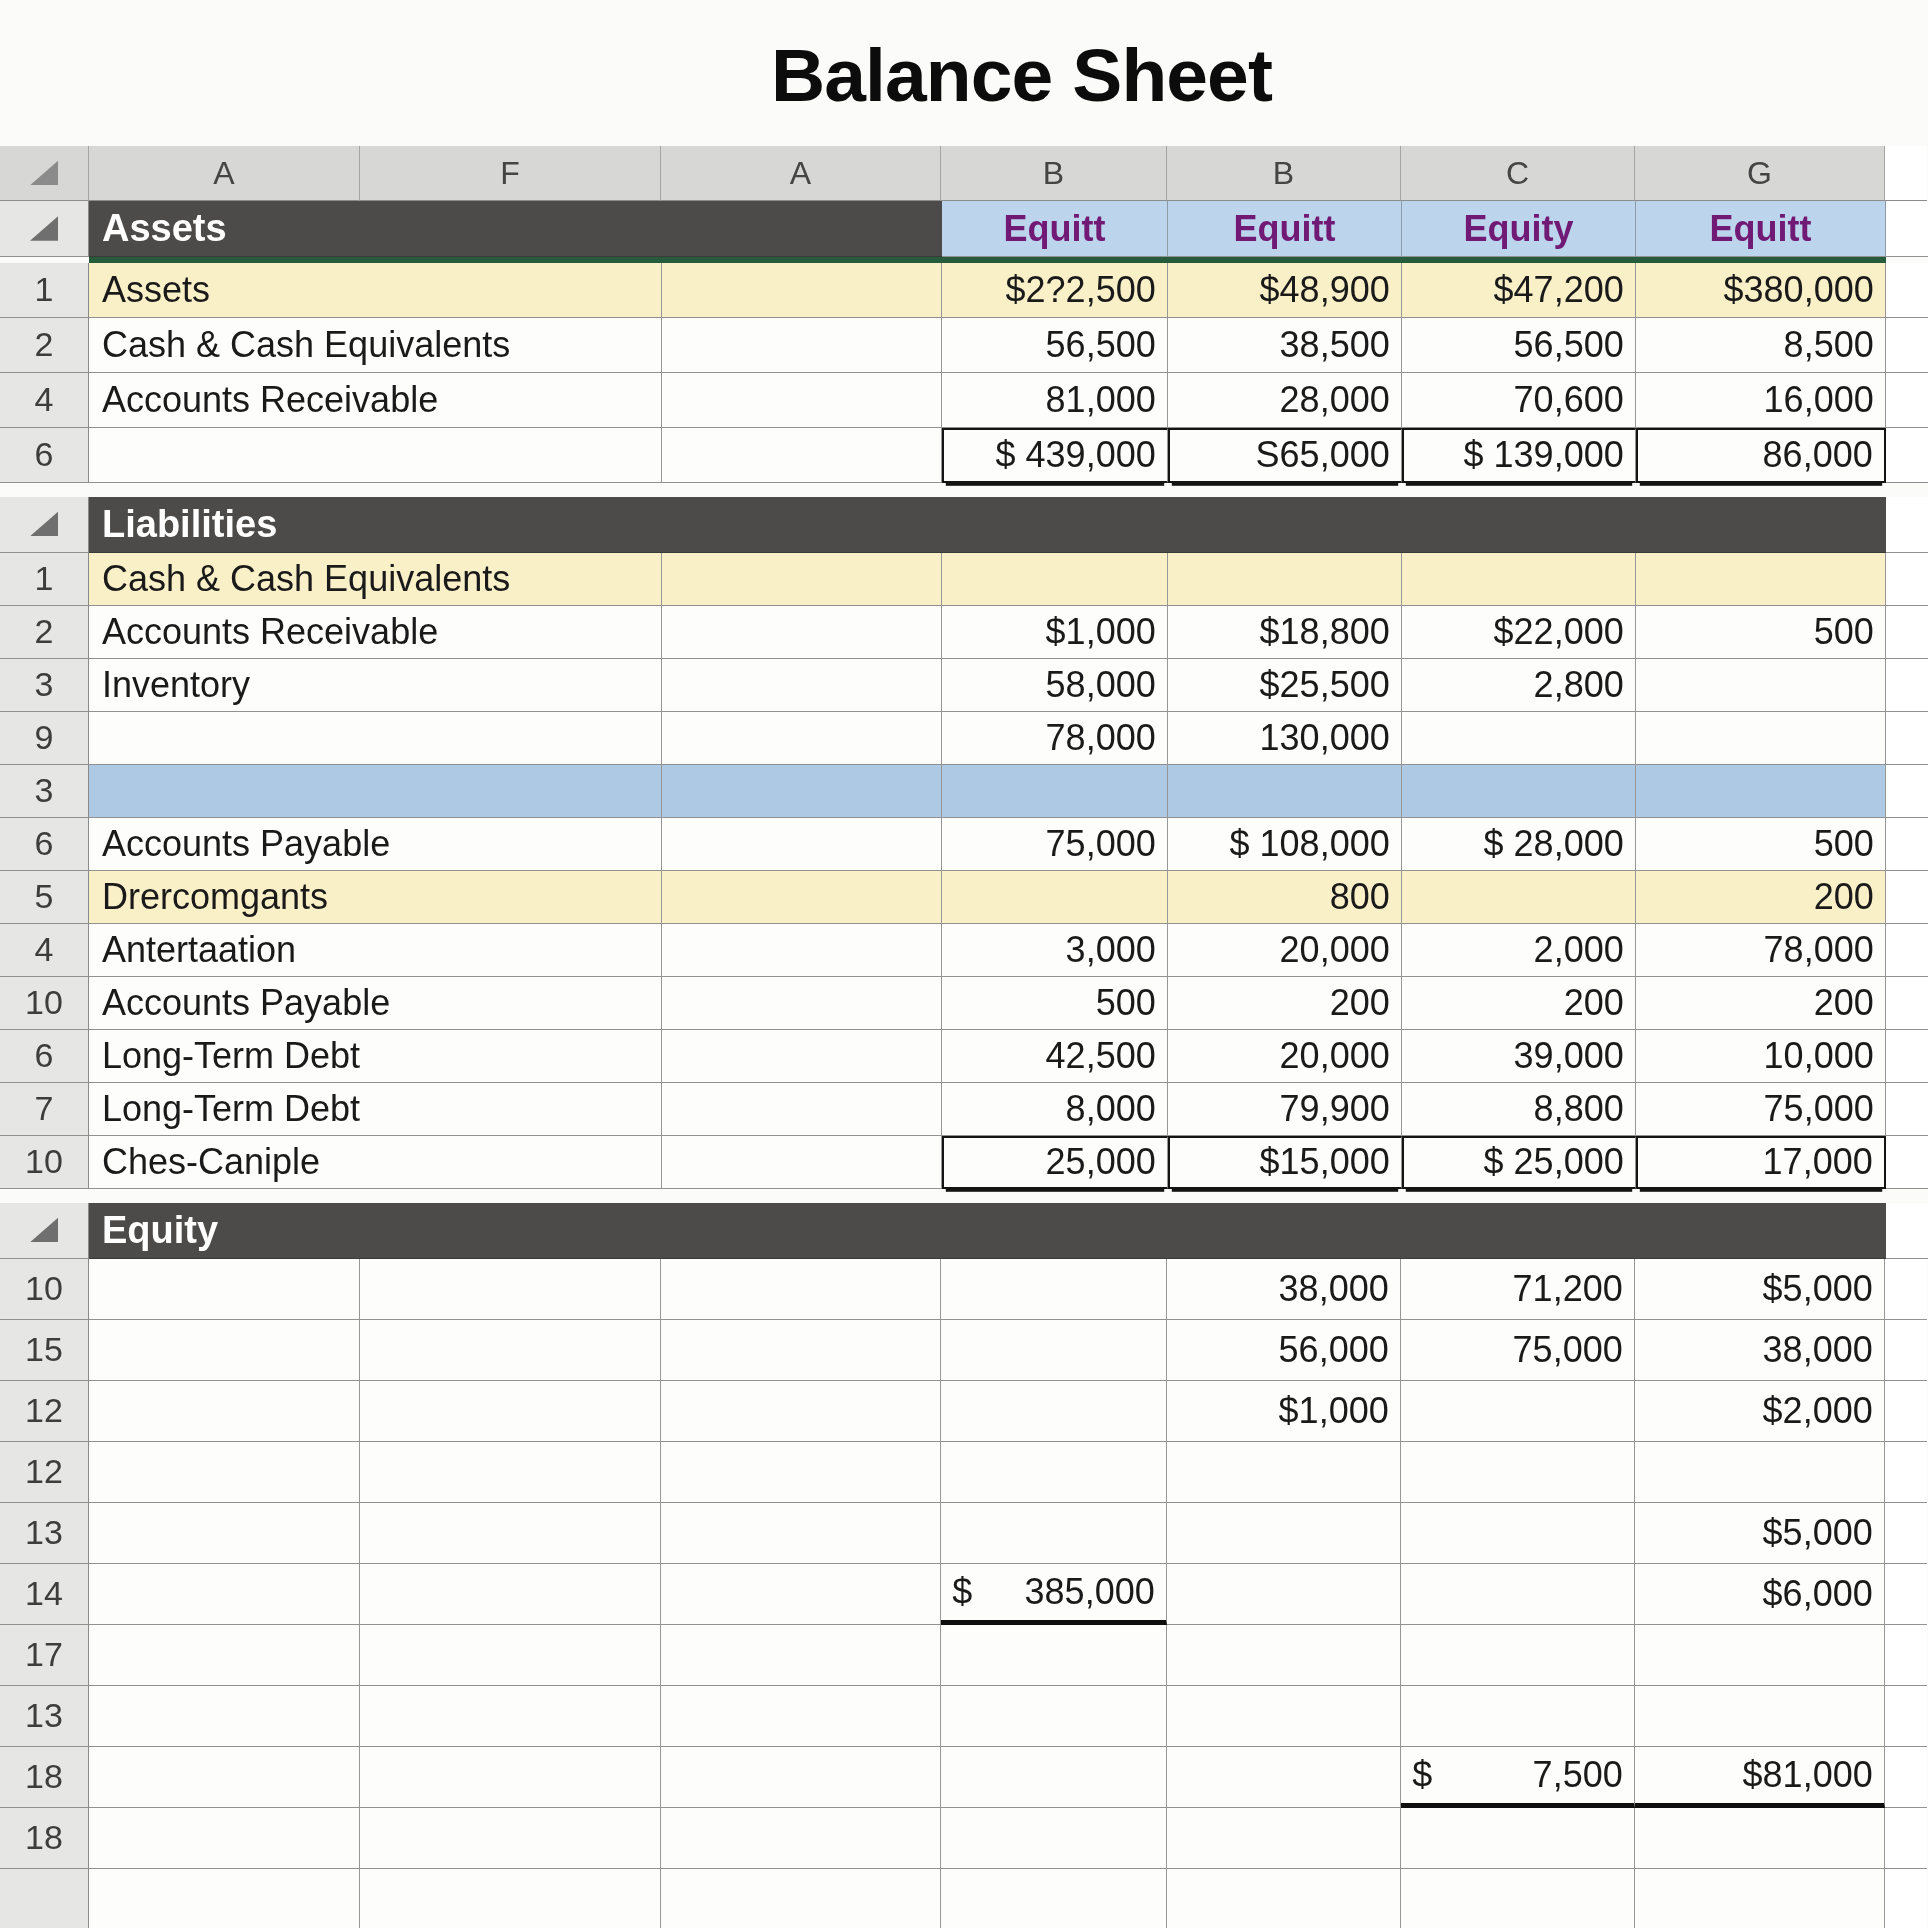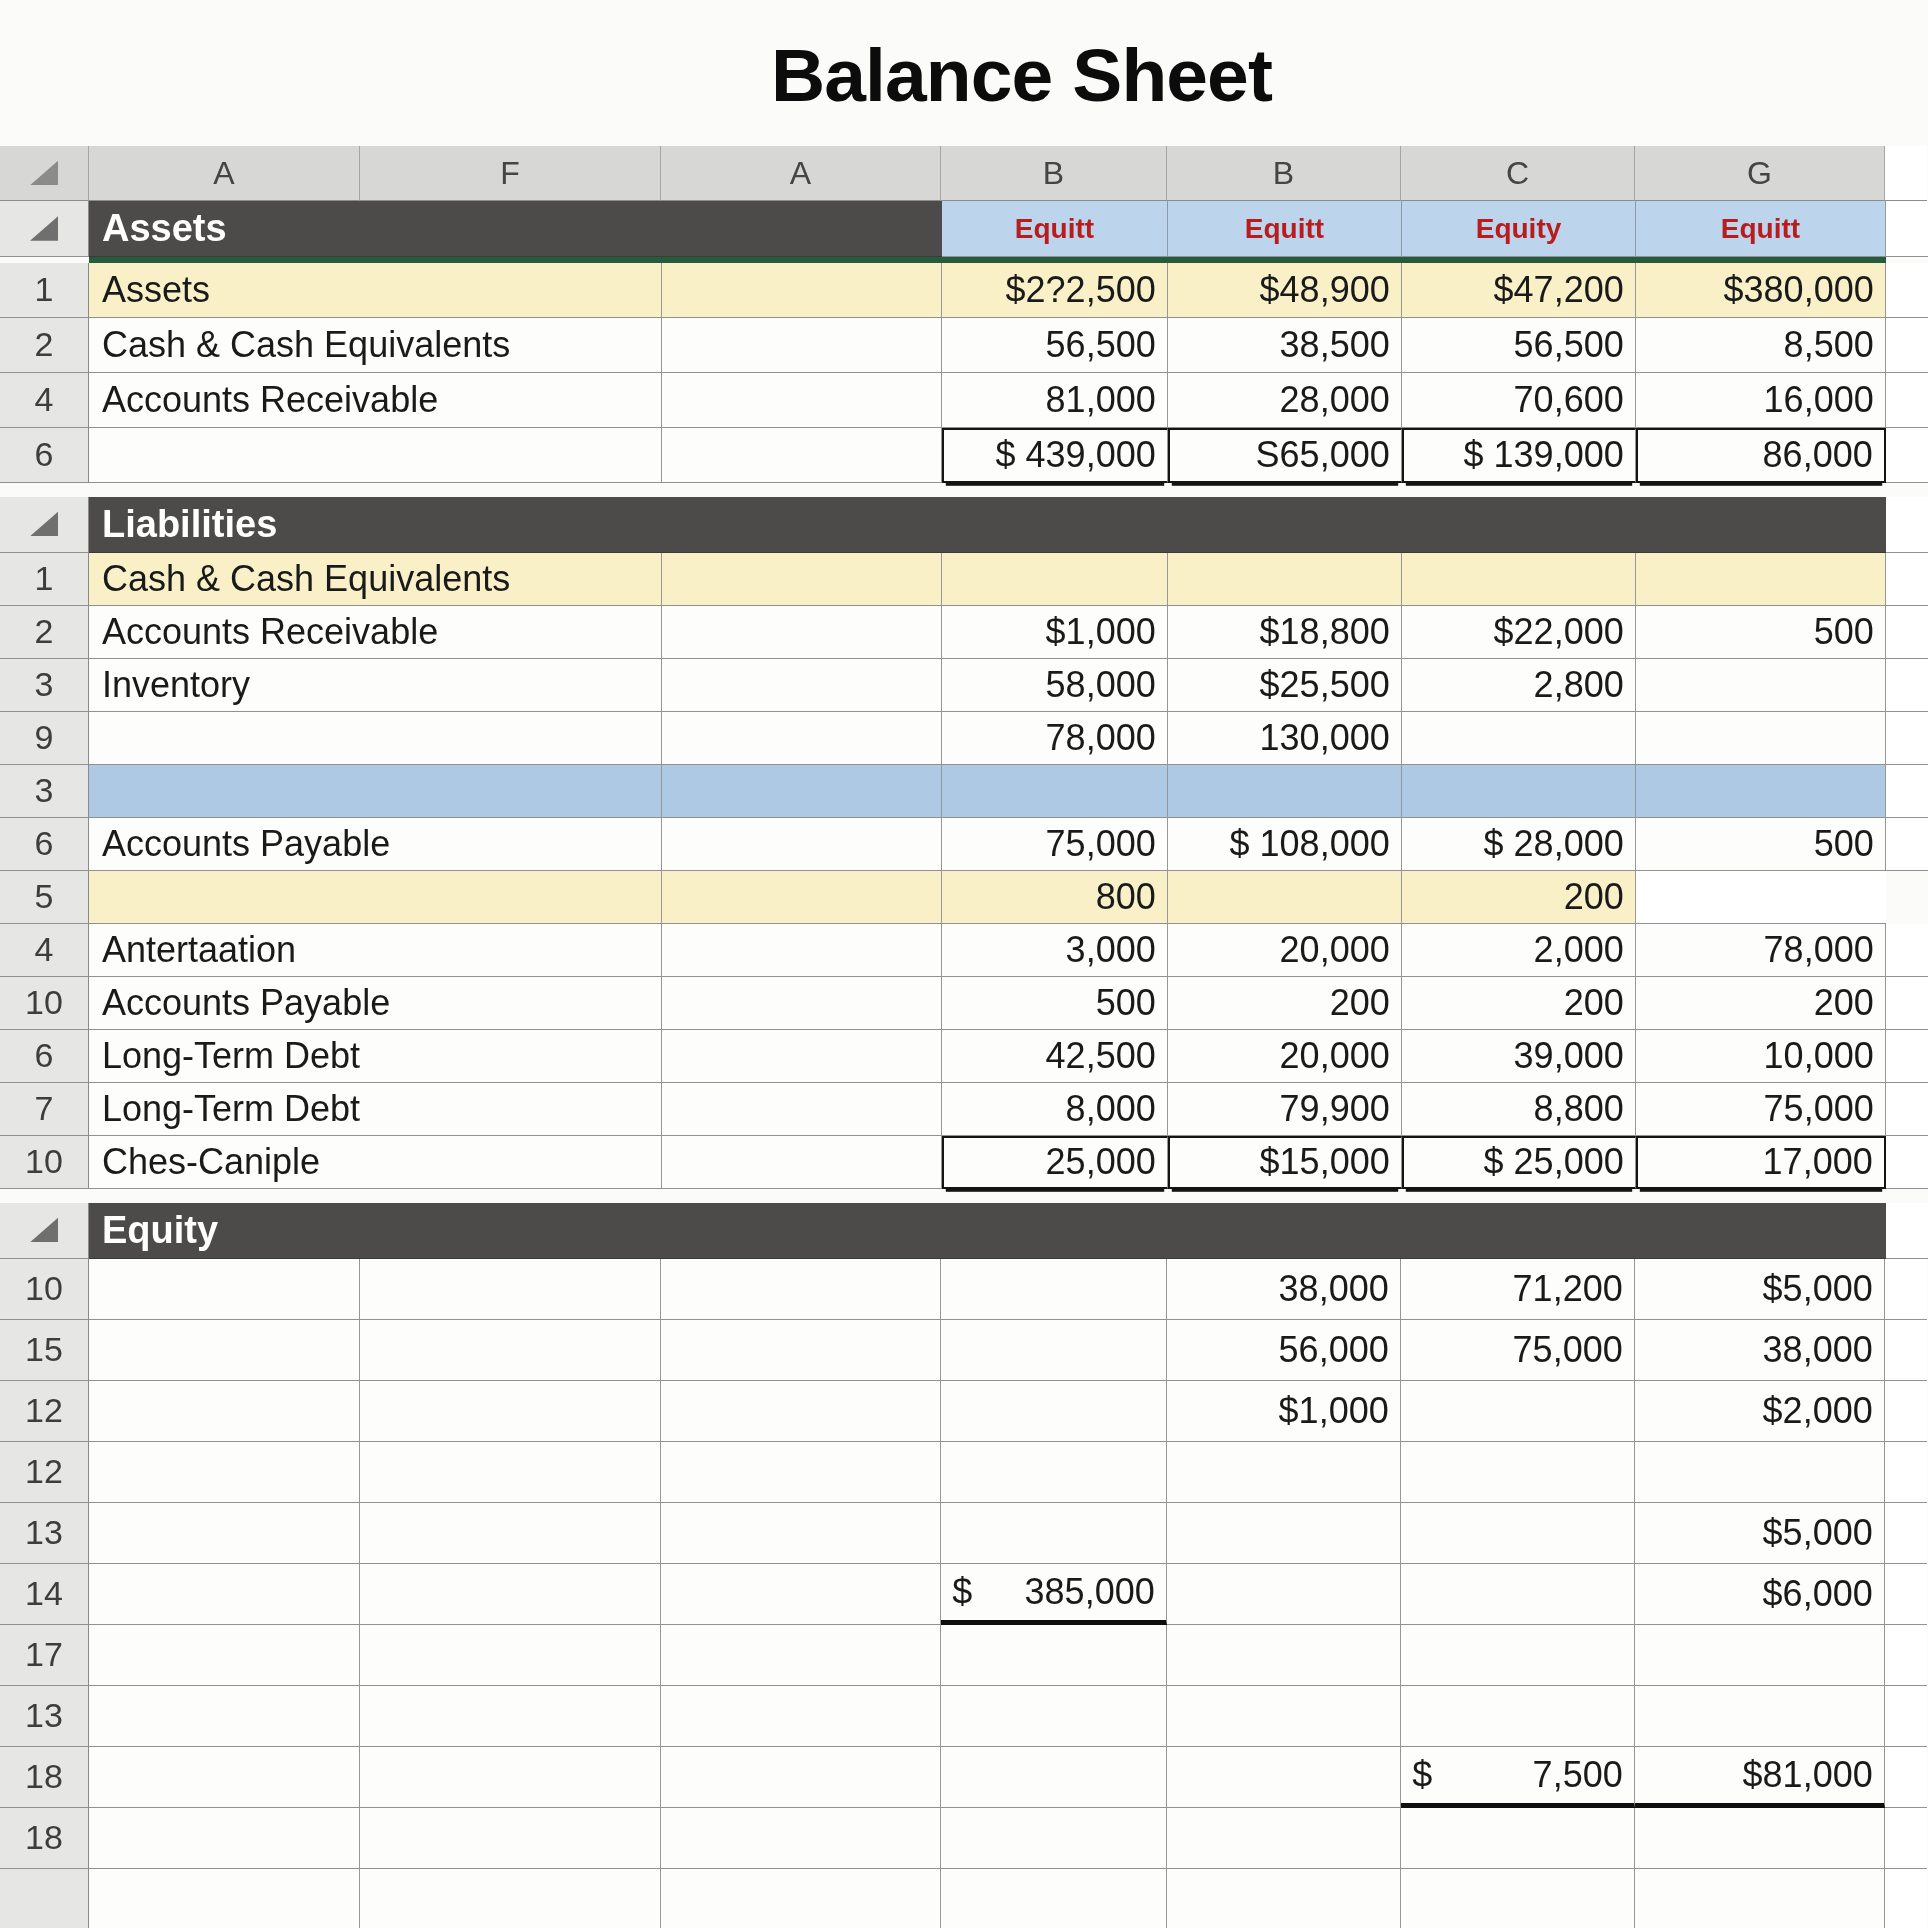--- a/index.html
+++ b/index.html
@@ -31,21 +31,21 @@
   }
   .lab{padding-left:13px;white-space:nowrap;overflow:visible;}
   .val{justify-content:flex-end;padding-right:11.3px;white-space:pre;}
   .sliver{background:#ffffff;border-right:none;}
   .dark{
     background:#4c4b49;color:#ffffff;font-weight:bold;font-size:38px;
     padding-left:13px;border-right:none;border-bottom:0.9px solid #3a3a38;
   }
   .bluehead{
     background:#bdd5ec;font-weight:bold;justify-content:center;
-    font-size:28px;color:#b91c1c;border-right:0.9px solid #8d9aa8;
+    font-size:36px;color:#701a75;border-right:0.9px solid #8d9aa8;
   }
   .greenline{height:5.6px;background:#265c3b;margin-left:89px;width:1797px;}
   .yellow .c:not(.num):not(.sliver){background:#f9f0c8;}
   .bluerow .c:not(.num):not(.sliver){background:#adc9e4;}
   .tri{
     width:28px;height:24.5px;background:#8b8b8b;
     clip-path:polygon(0 100%,100% 0,100% 100%);
   }
   .tri.dark-tri{background:#6f6f6f;}
   .tot{
@@ -189,20 +189,21 @@
       <div class="c lab">Accounts Payable</div>
       <div class="c "></div>
       <div class="c val">75,000</div>
       <div class="c val">$ 108,000</div>
       <div class="c val">$ 28,000</div>
       <div class="c val">500</div>
       <div class="c sliver"></div>
     </div>
     <div class="r cols-std h56 yellow">
       <div class="c num">5</div>
+      <div class="c lab">Drercomgants</div>
       <div class="c "></div>
       <div class="c val"></div>
       <div class="c val">800</div>
       <div class="c val"></div>
       <div class="c val">200</div>
       <div class="c sliver"></div>
     </div>
     <div class="r cols-std h56">
       <div class="c num">4</div>
       <div class="c lab">Antertaation</div>

